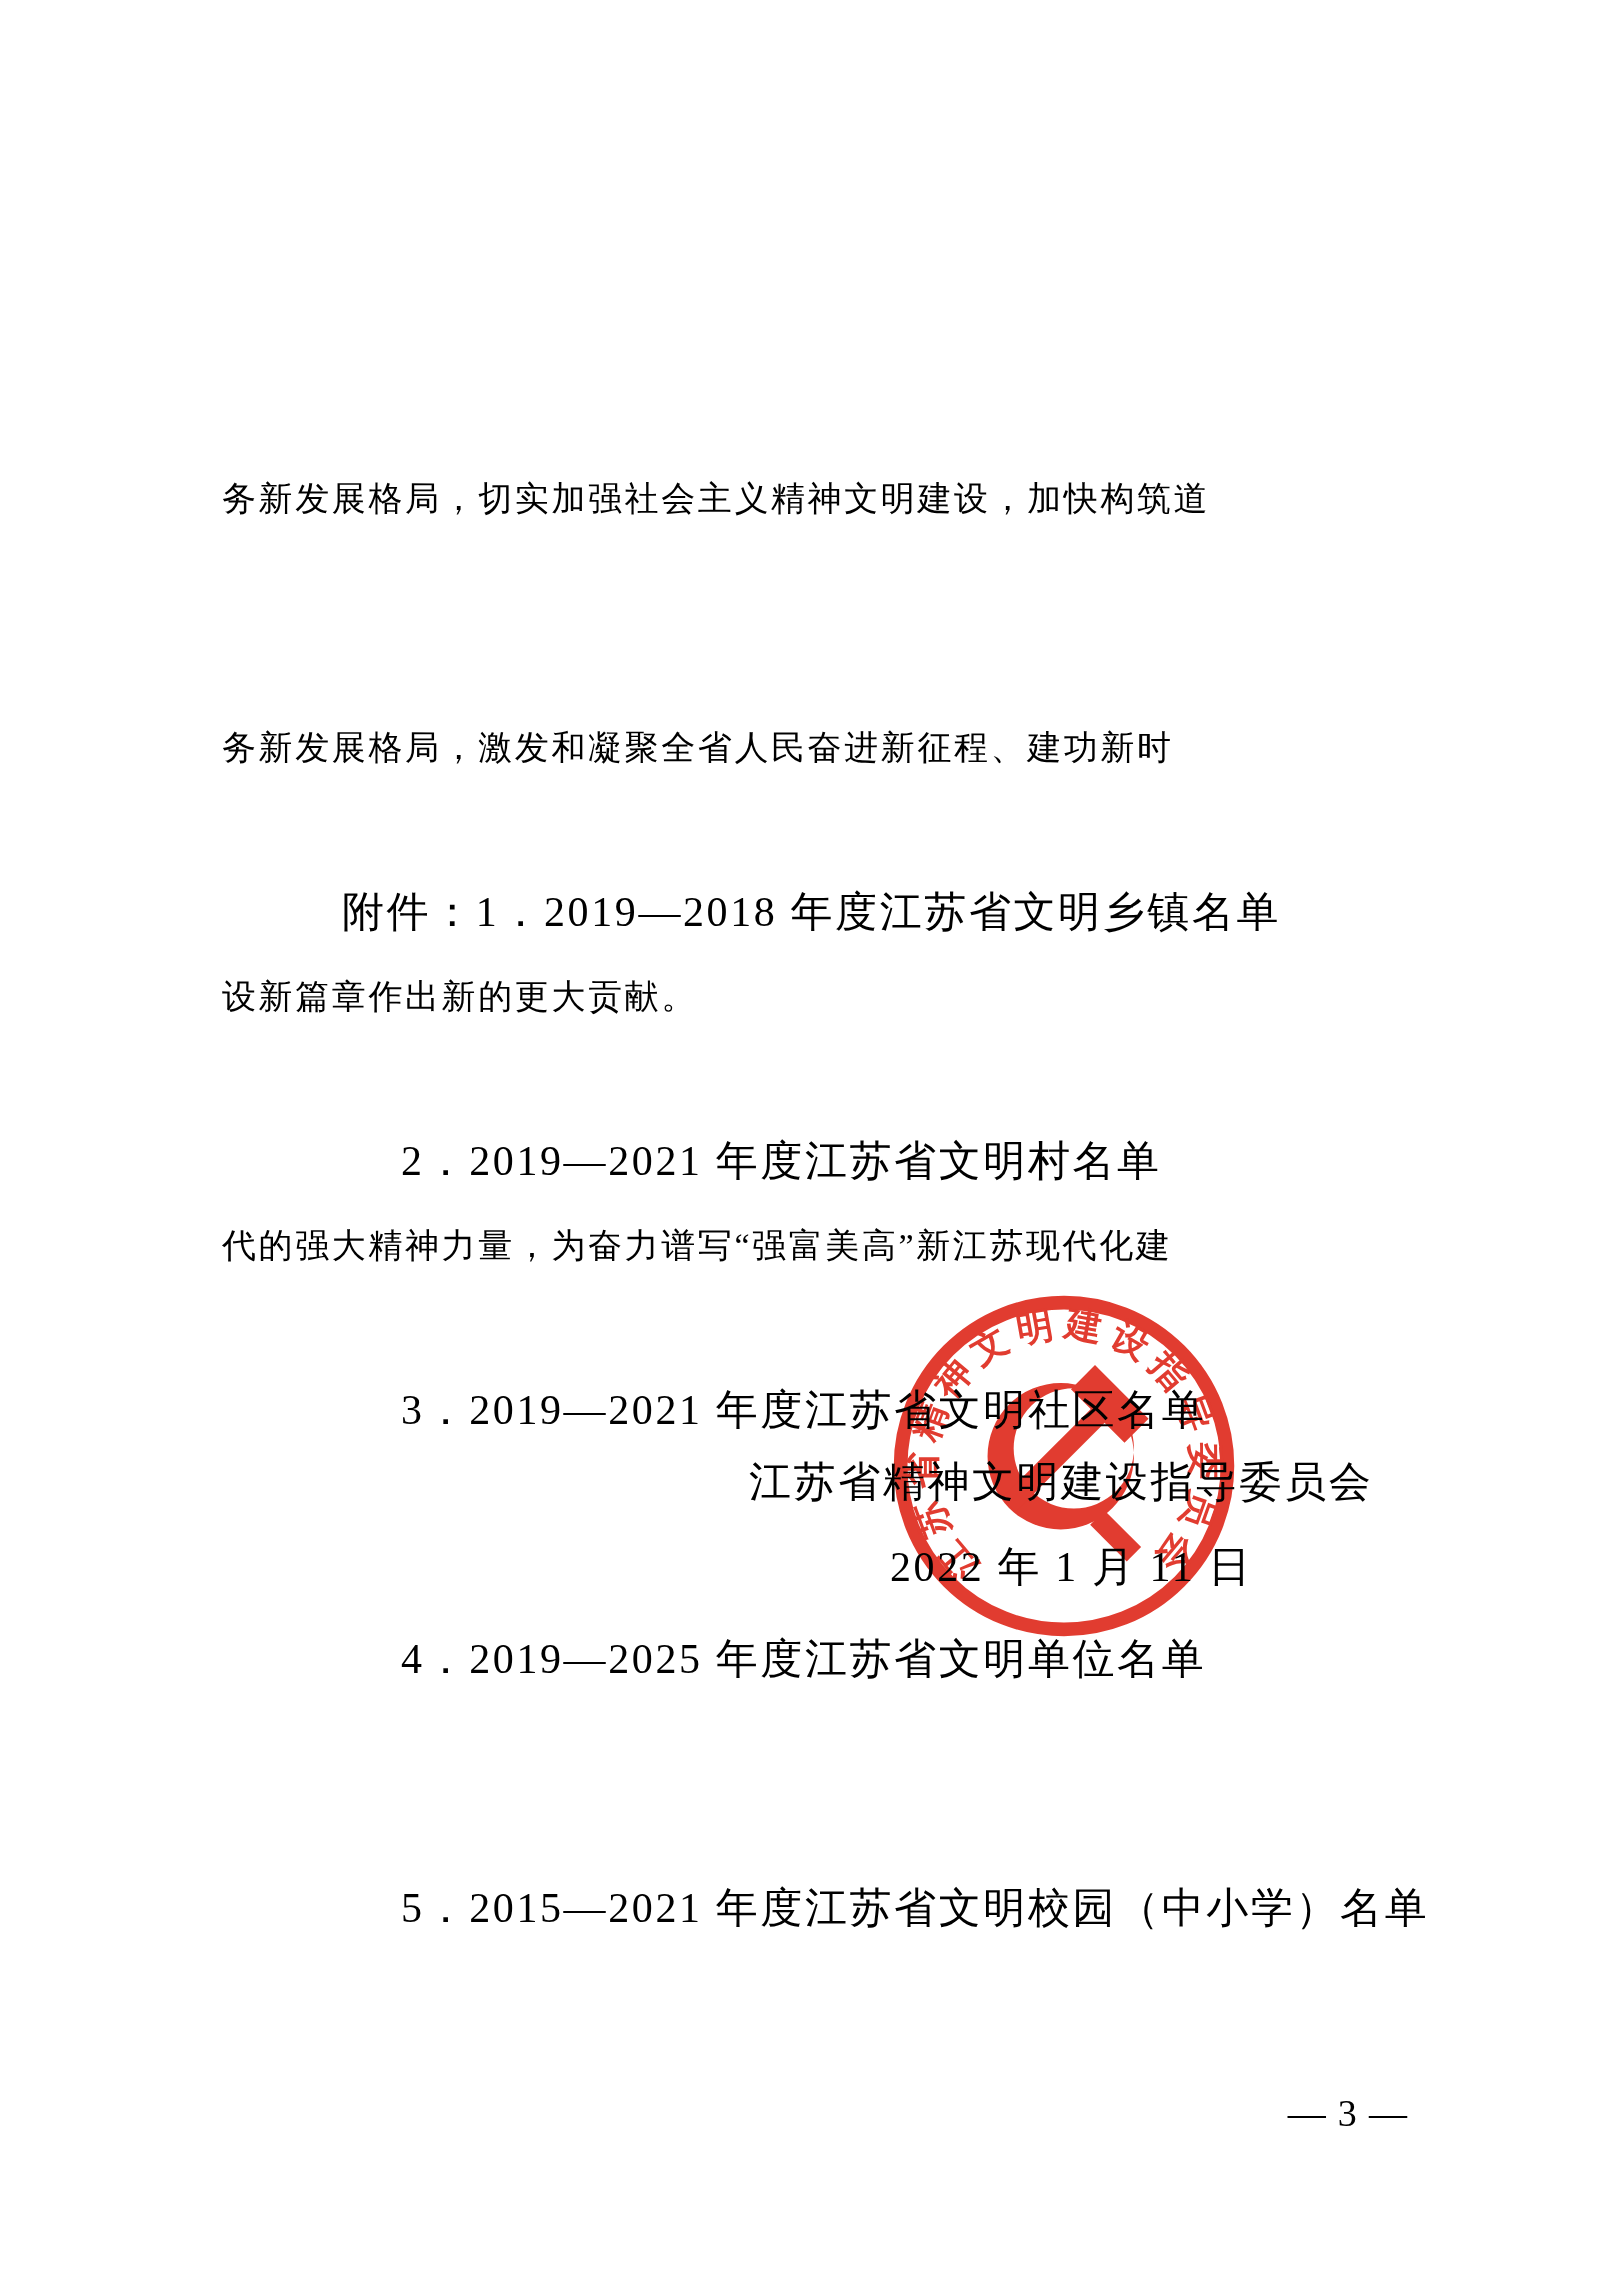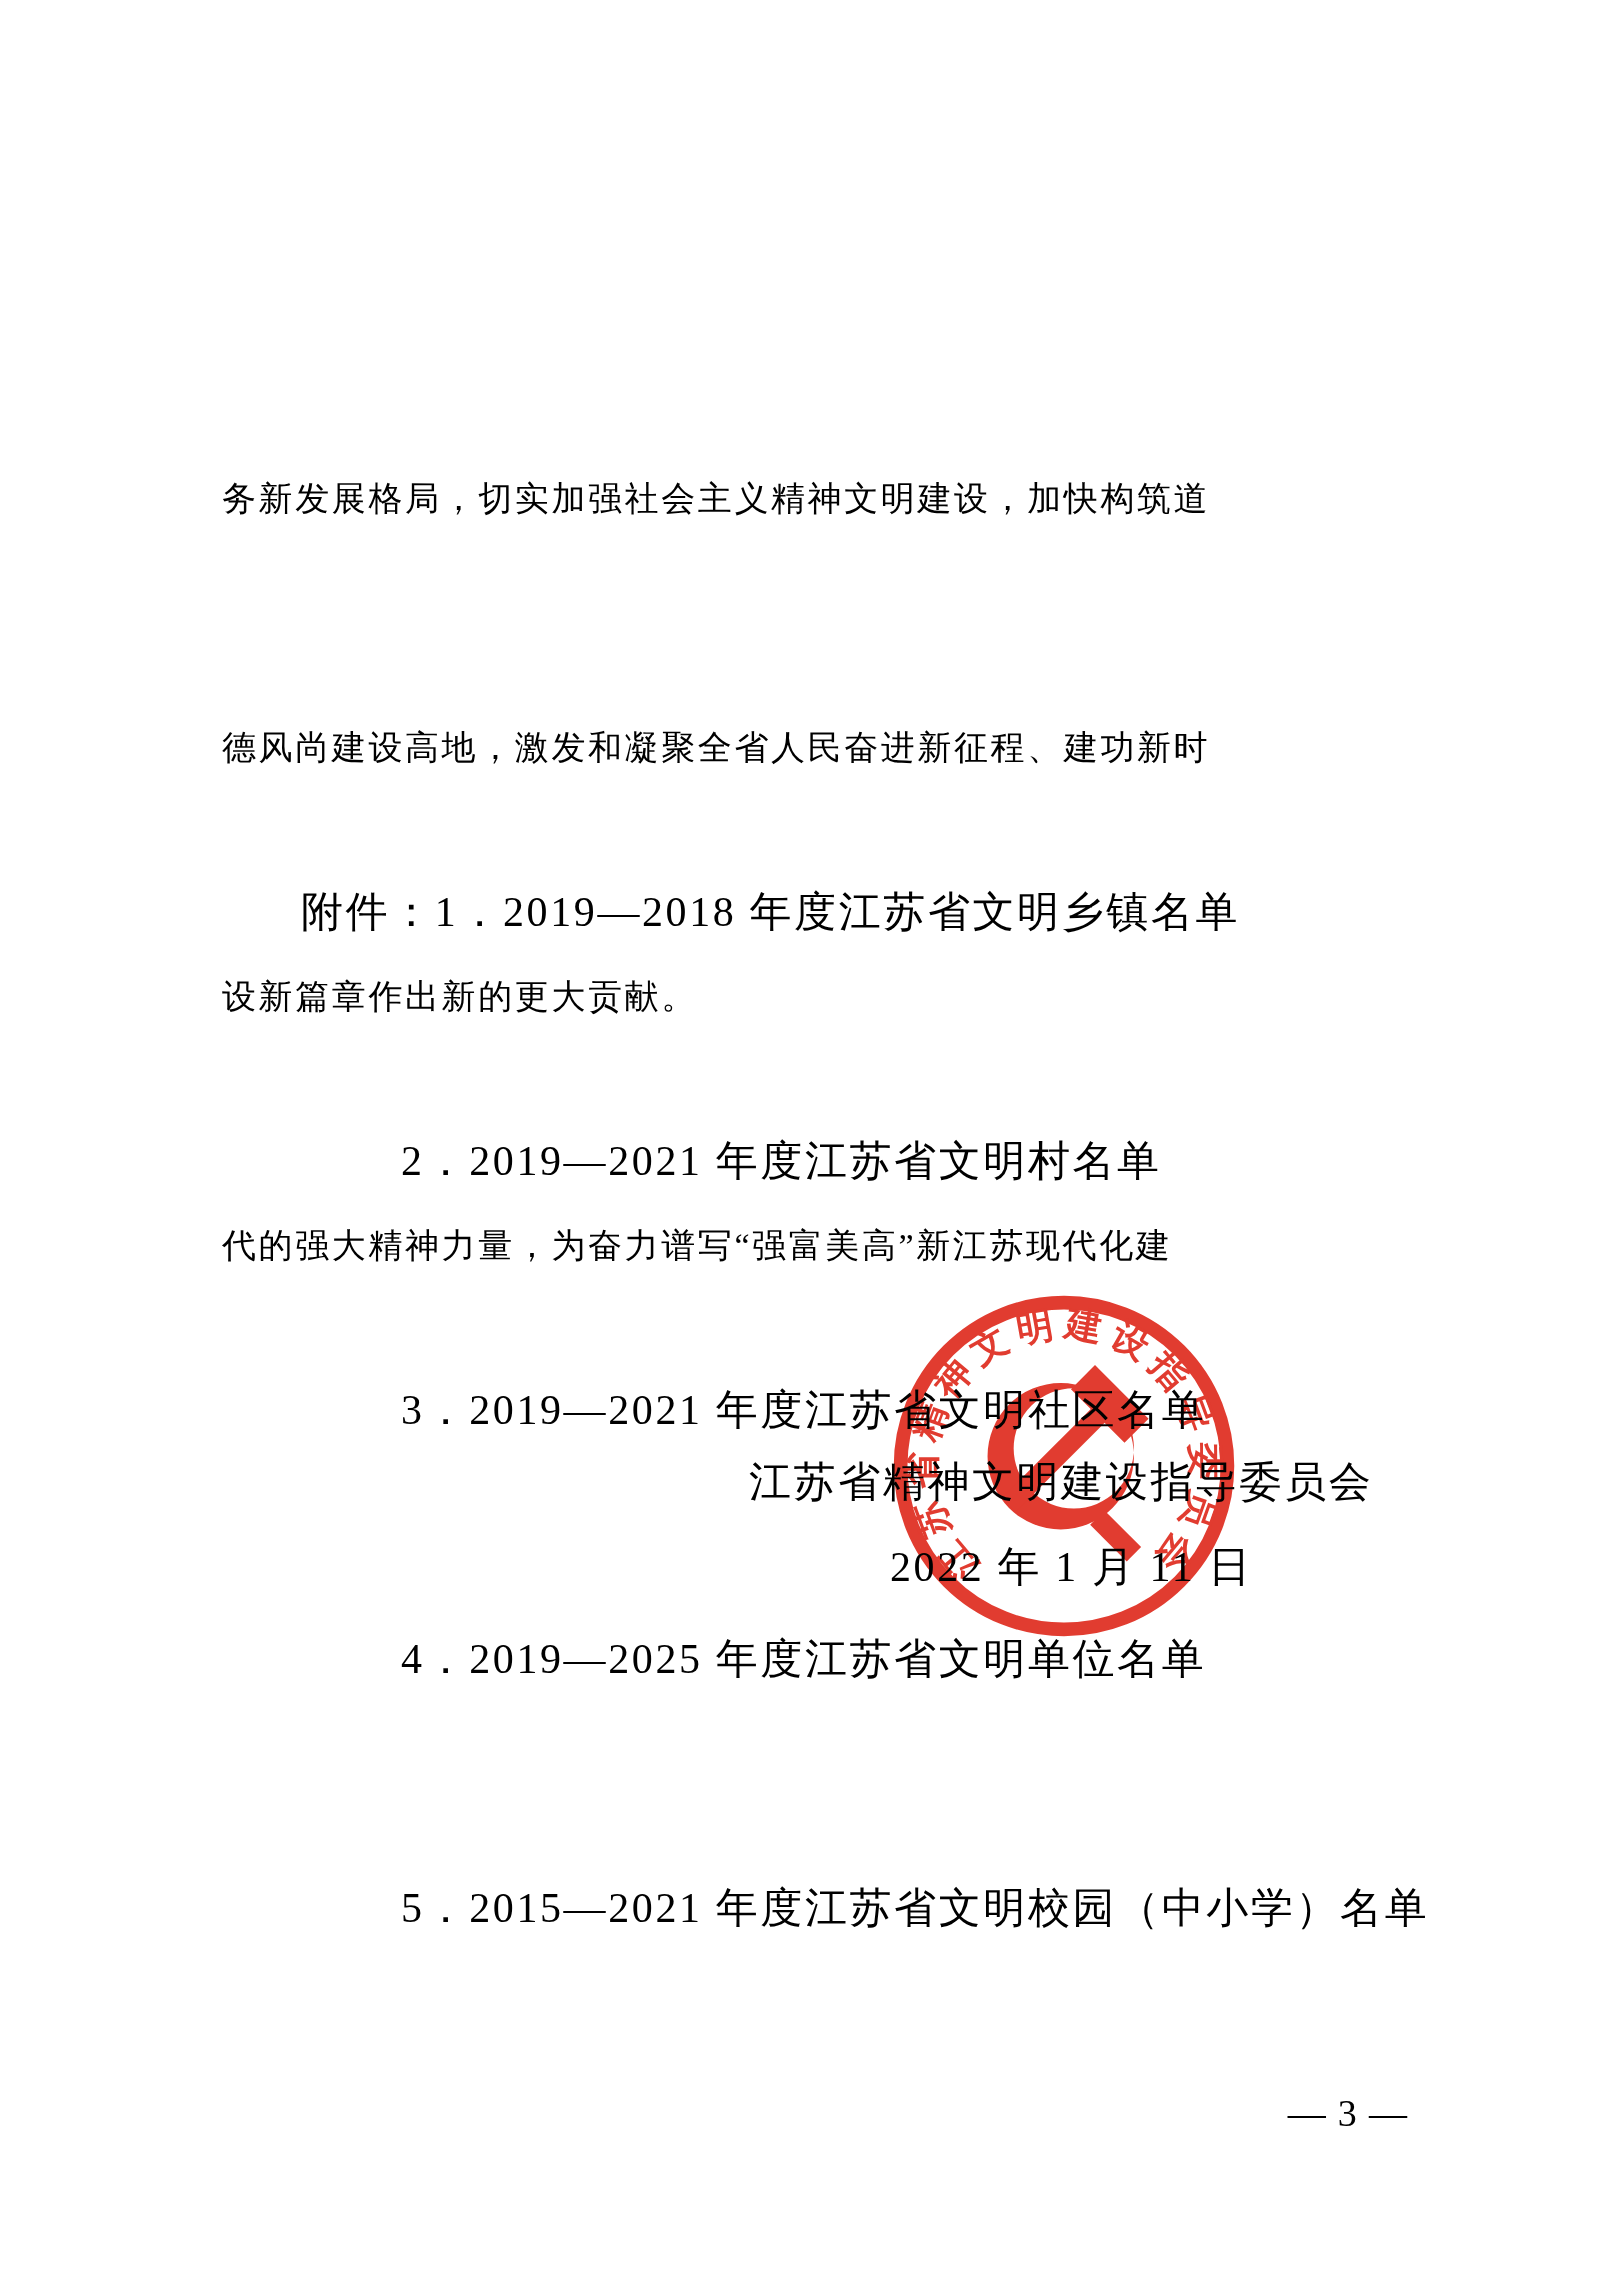--- a/index.html
+++ b/index.html
@@ -32,21 +32,21 @@
     position: absolute;
     left: 301px;
     top: 705px;
     font-size: 42px;
     line-height: 83px;
     letter-spacing: 2.6px;
     white-space: pre;
   }
   .att-row { white-space: pre; }
   .att-row.indent { margin-left: 100px; }
-  .att-label { display: inline-block; }
+  .att-label { display: inline-block; margin-left: 41px; }
   
   .signature {
     position: absolute;
     left: 749px;
     top: 1461px;
     font-size: 42px;
     line-height: 1;
     letter-spacing: 2.6px;
     white-space: pre;
   }
@@ -87,21 +87,21 @@
     white-space: pre;
   }
 </style>
 </head>
 <body>
 
 <div class="page">
 
   <div class="body-text">
     <div class="bline">务新发展格局，切实加强社会主义精神文明建设，加快构筑道</div>
-    <div class="bline">德风尚建设高地，激发和凝聚全省人民奋进新征程、建功新时</div>
+    <div class="bline">务新发展格局，激发和凝聚全省人民奋进新征程、建功新时</div>
     <div class="bline">设新篇章作出新的更大贡献。</div>
     <div class="bline">代的强大精神力量，为奋力谱写“强富美高”新江苏现代化建</div>
   </div>
 
   <div class="attachments">
     <div class="att-row first"><span class="att-label">附件：</span><span>1．2019—2018 年度江苏省文明乡镇名单</span></div>
     <div class="att-row indent">2．2019—2021 年度江苏省文明村名单</div>
     <div class="att-row indent">3．2019—2021 年度江苏省文明社区名单</div>
     <div class="att-row indent">4．2019—2025 年度江苏省文明单位名单</div>
     <div class="att-row indent">5．2015—2021 年度江苏省文明校园（中小学）名单</div>

